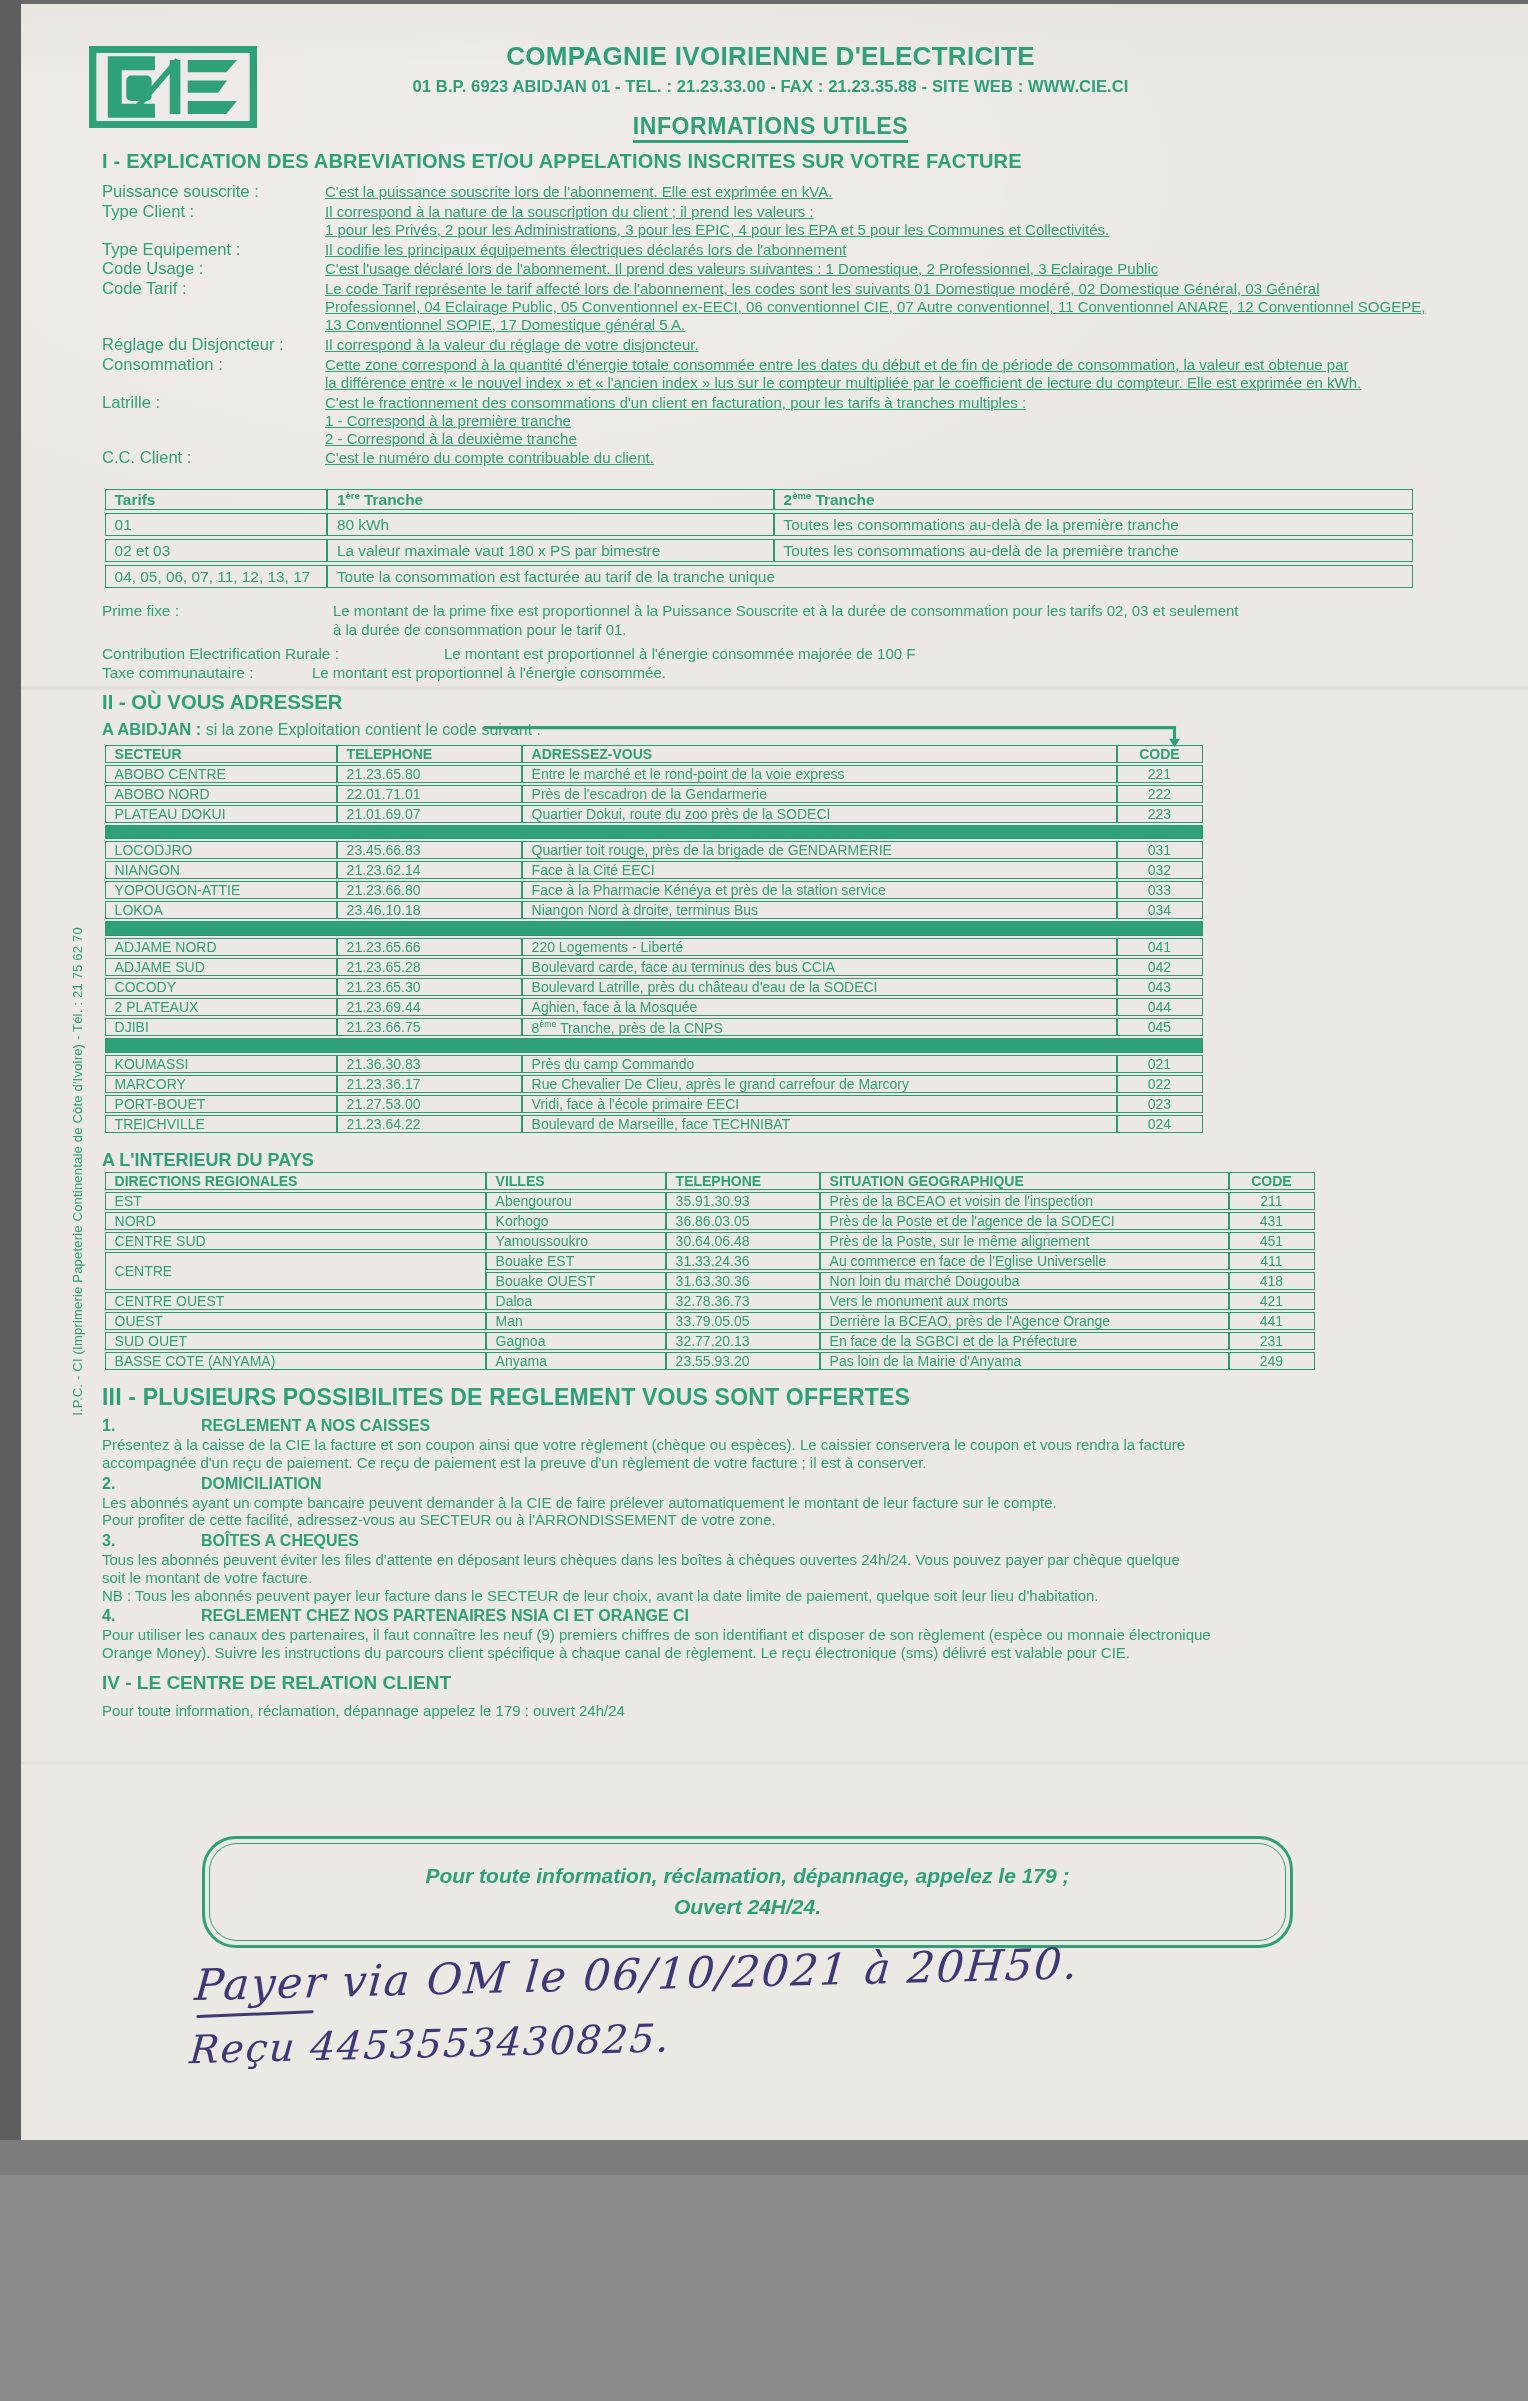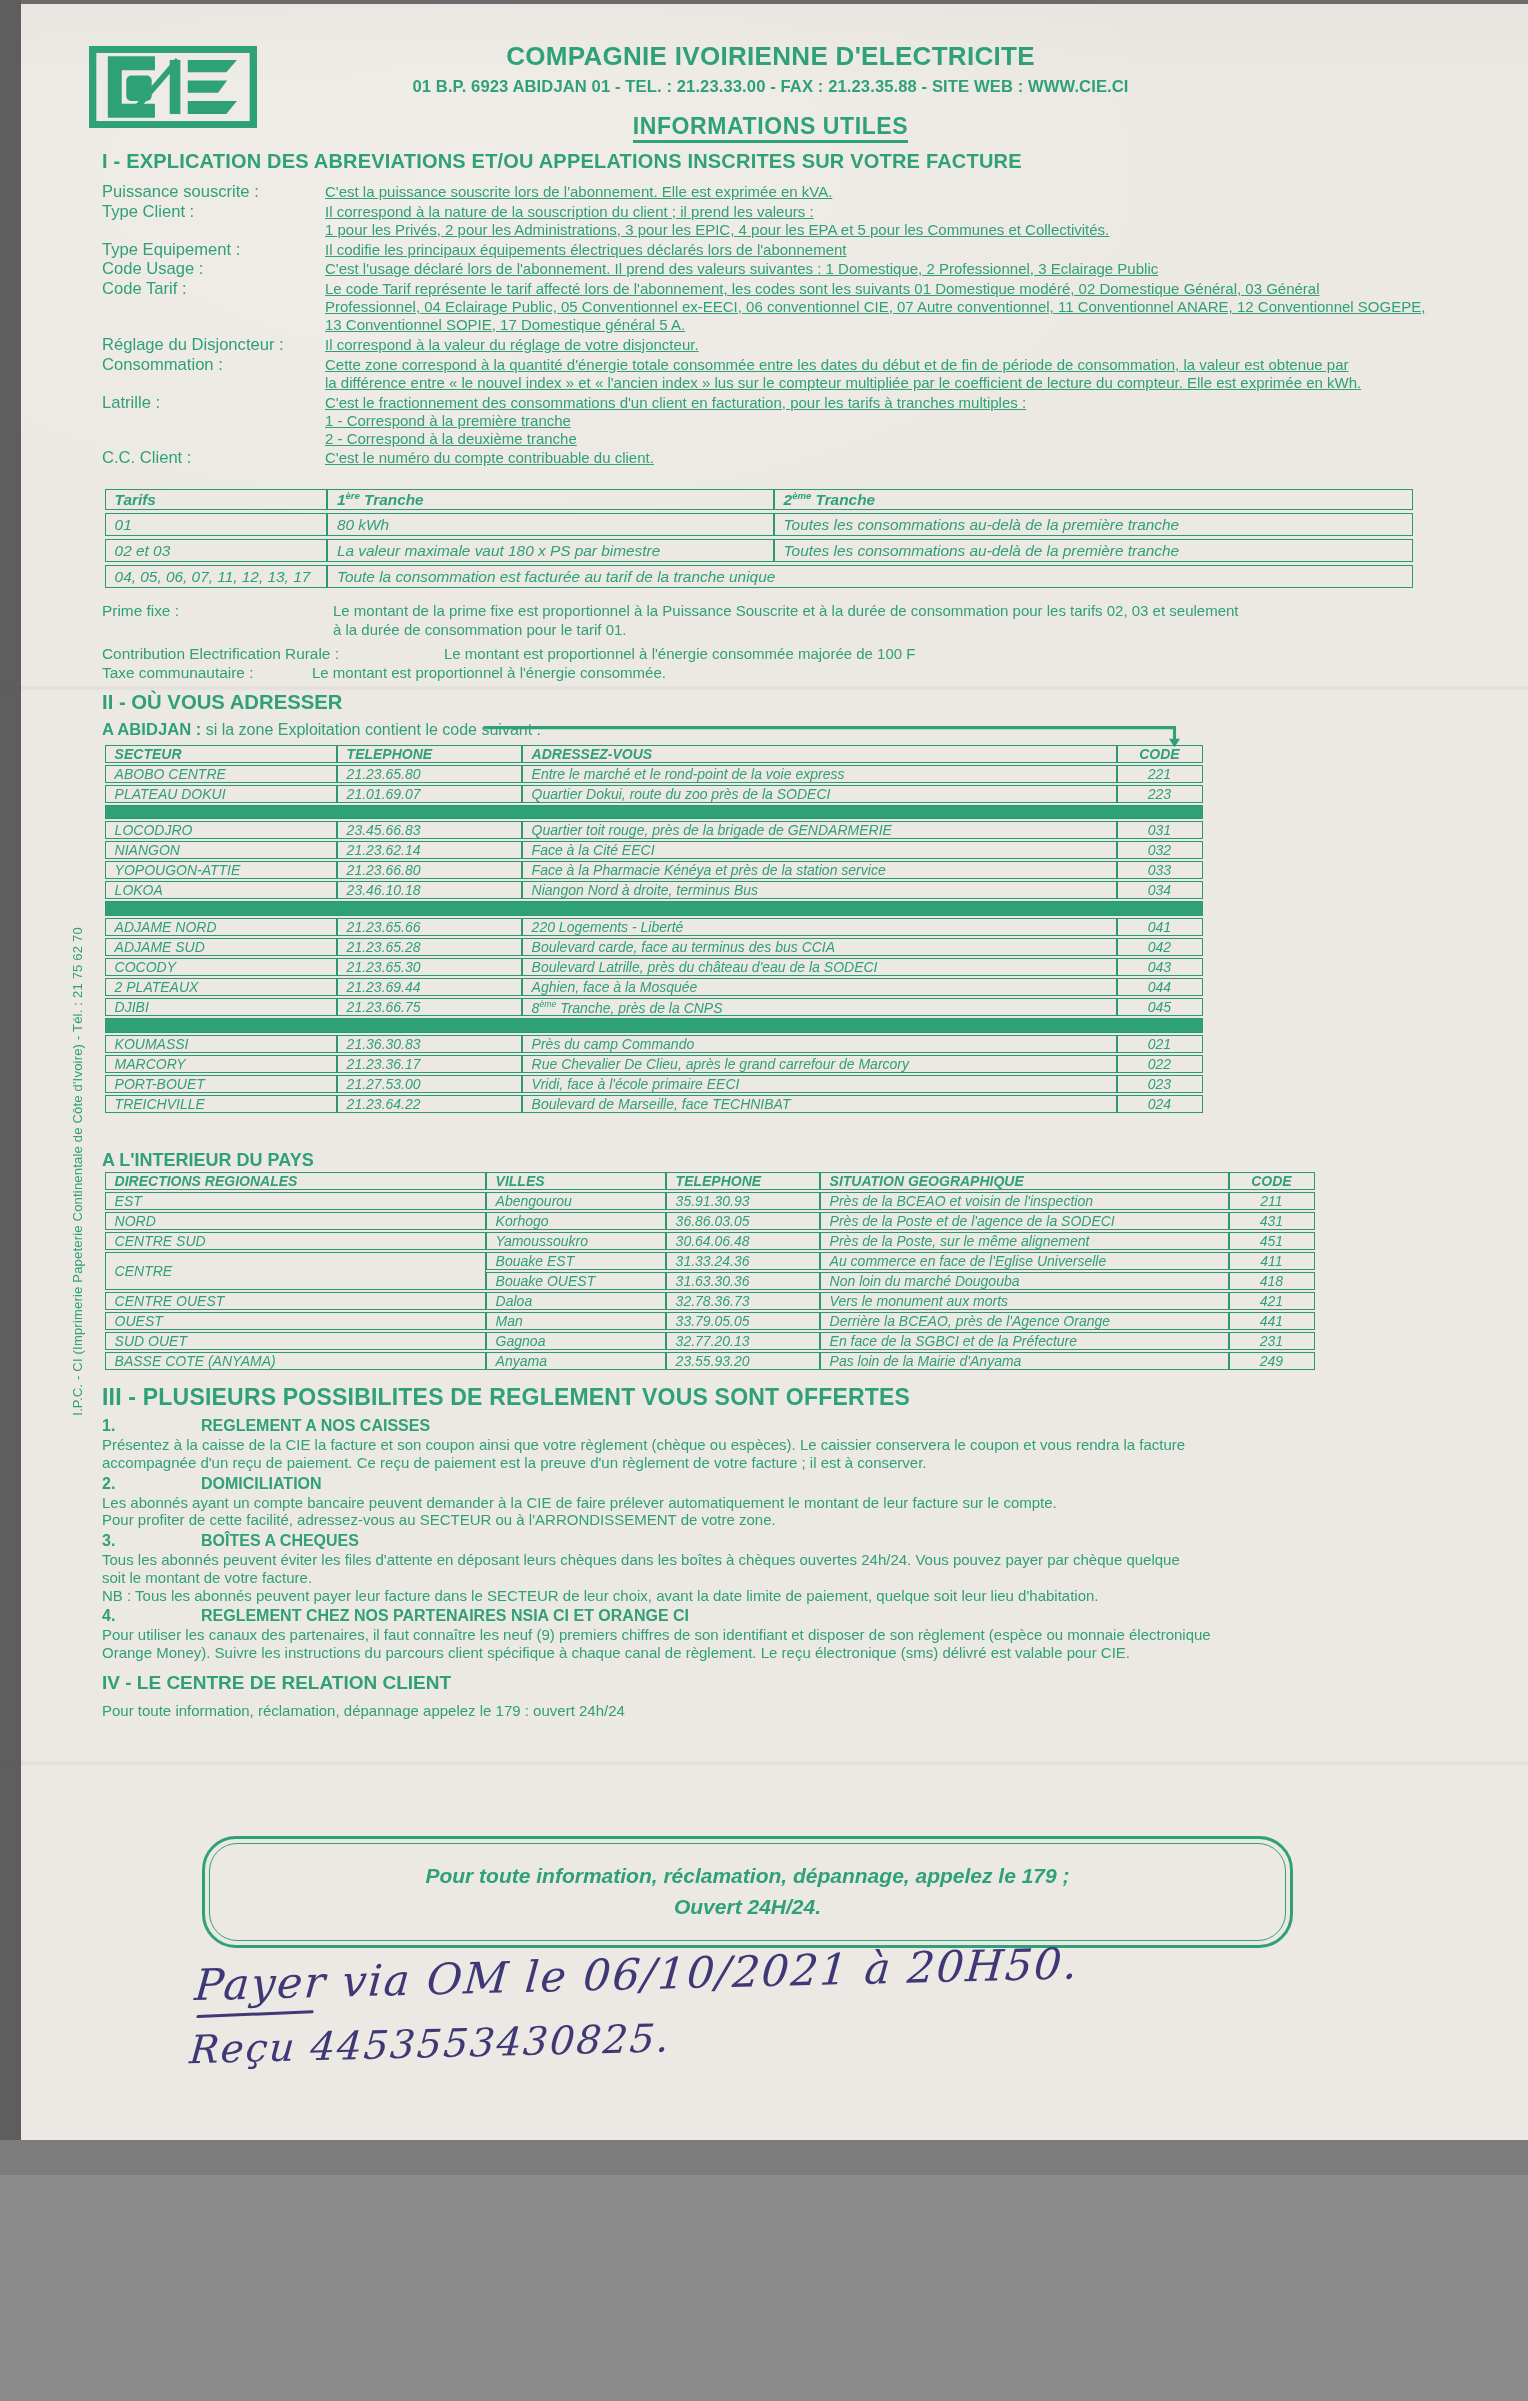--- a/index.html
+++ b/index.html
@@ -31,21 +31,21 @@
 
   
   #sec1{position:absolute;left:102px;top:150px;width:1356px;color:var(--green);}
   .sec-title{font-size:20px;font-weight:bold;letter-spacing:0.2px;margin-bottom:10px;}
   .s1-item{display:flex;margin-bottom:1.8px;}
   .s1-label{width:223px;flex:0 0 223px;font-size:16.6px;line-height:18px;}
   .s1-lines{flex:1;font-size:15px;line-height:18px;}
   .s1-line{white-space:nowrap;text-decoration:underline;}
 
   
-  .doc-table{border-collapse:separate;border-spacing:0 2.5px;table-layout:fixed;color:var(--green);font-style:italic;}
+  .doc-table{border-collapse:separate;border-spacing:0 2.5px;table-layout:fixed;color:var(--green);}
   .doc-table th,.doc-table td{border:1.2px solid var(--green-dark);padding:0 3.7px 0 8.6px;white-space:nowrap;overflow:hidden;text-align:left;font-weight:normal;}
   .doc-table td.band{background:var(--green);height:15px;padding:0;}
   .doc-table tr.head-row th{font-weight:bold;}
 
   #tarifs-mount{position:absolute;left:105px;top:486px;}
   #tarifs-mount table{border-spacing:0 3.1px;width:1308px;}
   #tarifs-mount th,#tarifs-mount td{border-width:1.8px;font-size:15.4px;height:21px;}
   #tarifs-mount tr.head-row th{height:18.5px;}
 
   
@@ -271,20 +271,26 @@
             <th>ADRESSEZ-VOUS</th>
             <th>CODE</th>
           </tr>
           <tr>
             <td>ABOBO CENTRE</td>
             <td>21.23.65.80</td>
             <td>Entre le marché et le rond-point de la voie express</td>
             <td>221</td>
           </tr>
           <tr>
+            <td>ABOBO NORD</td>
+            <td>22.01.71.01</td>
+            <td>Près de l'escadron de la Gendarmerie</td>
+            <td>222</td>
+          </tr>
+          <tr>
             <td>PLATEAU DOKUI</td>
             <td>21.01.69.07</td>
             <td>Quartier Dokui, route du zoo près de la SODECI</td>
             <td>223</td>
           </tr>
           <tr>
             <td colspan="4" class="band"></td>
           </tr>
           <tr>
             <td>LOCODJRO</td>

